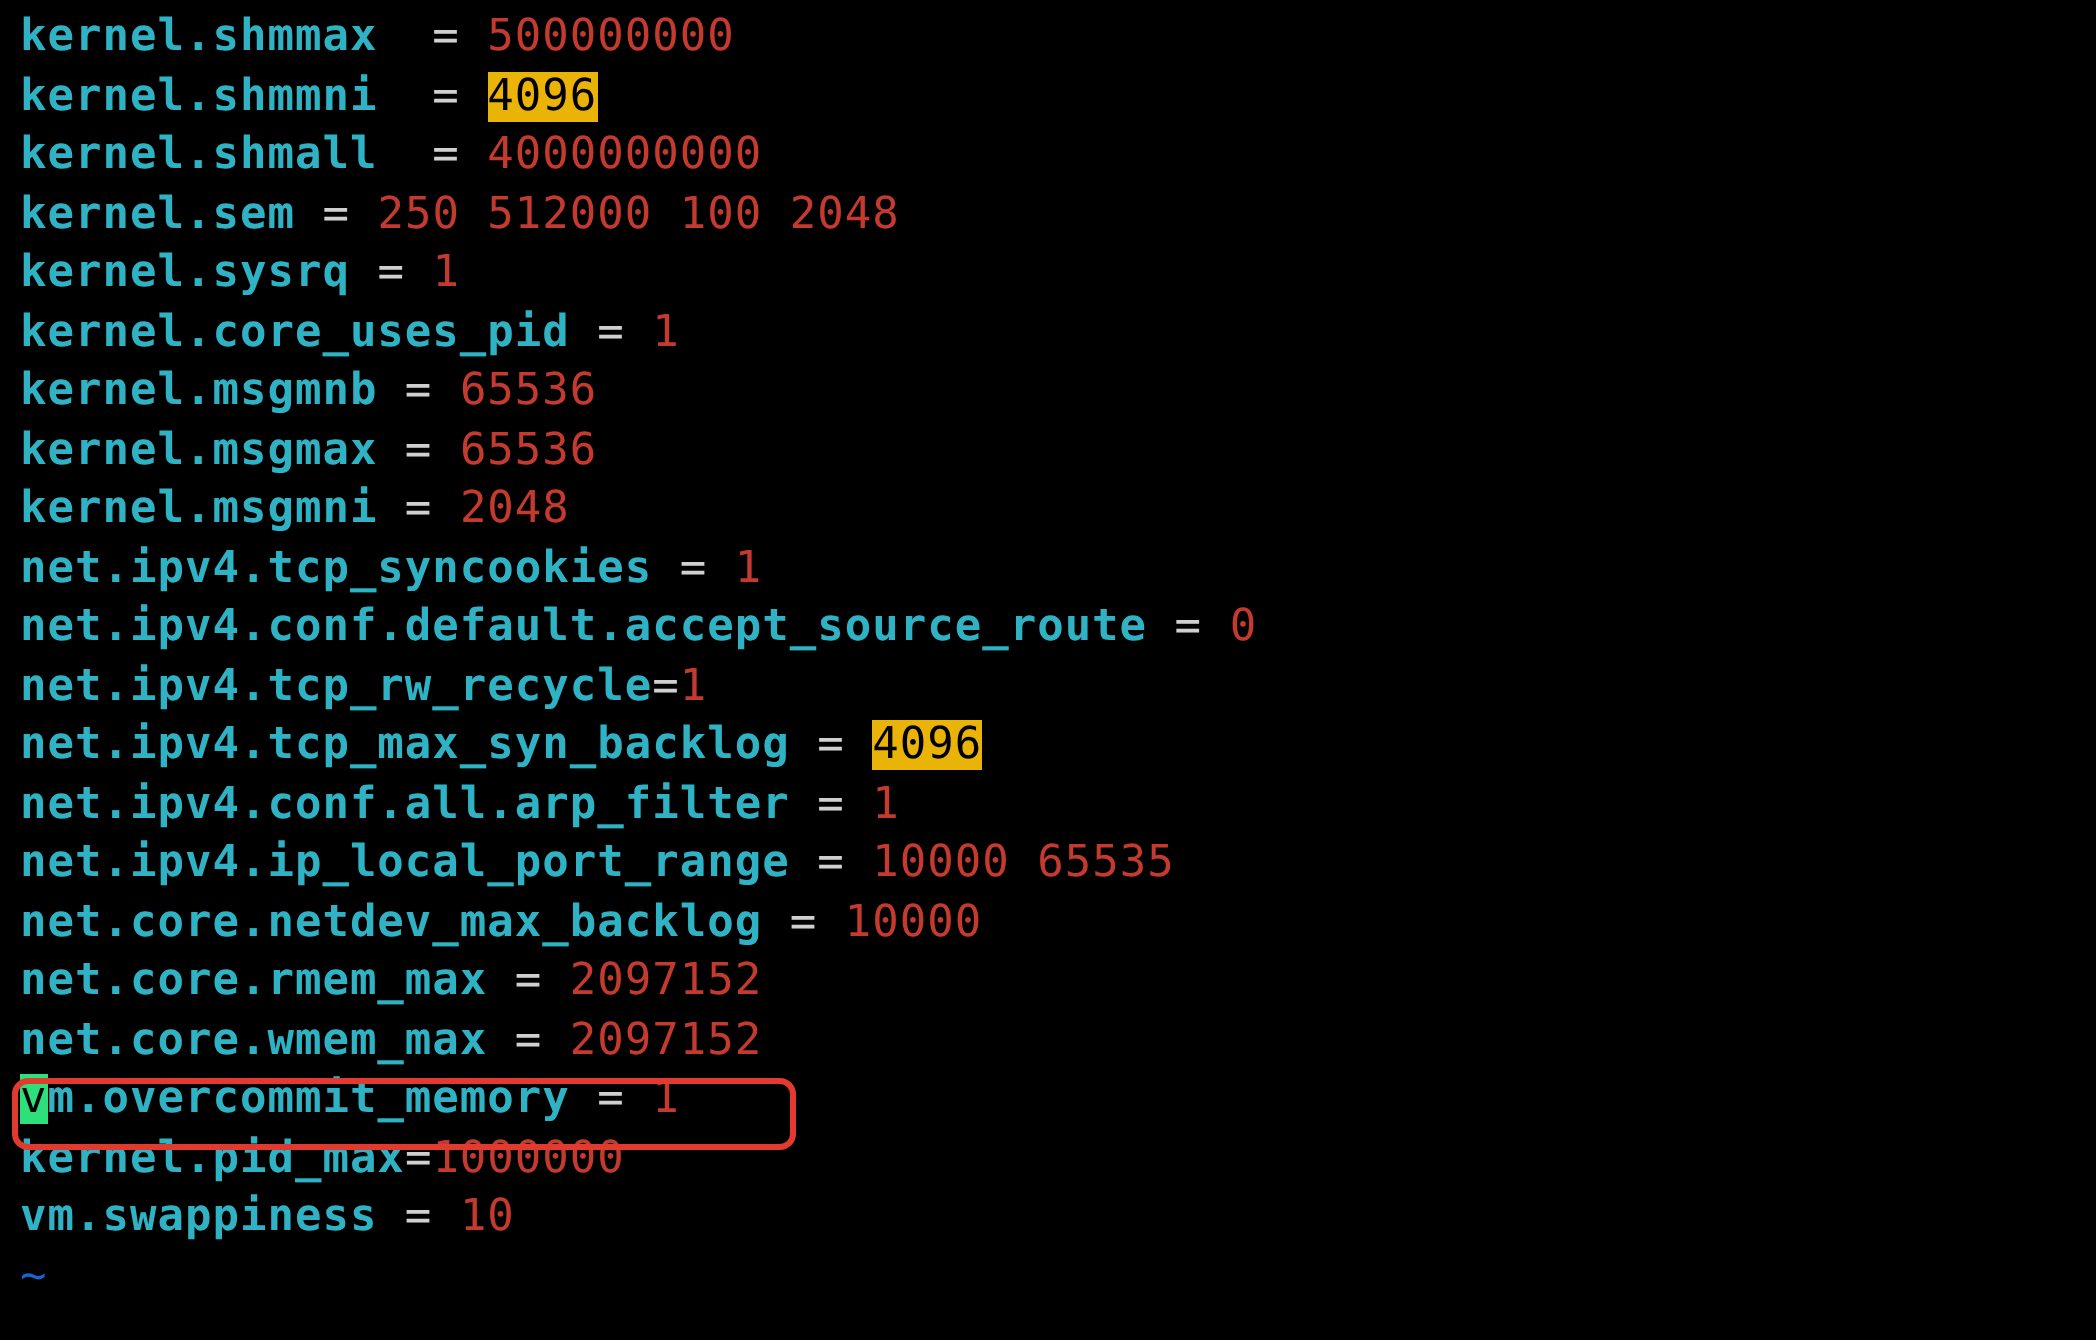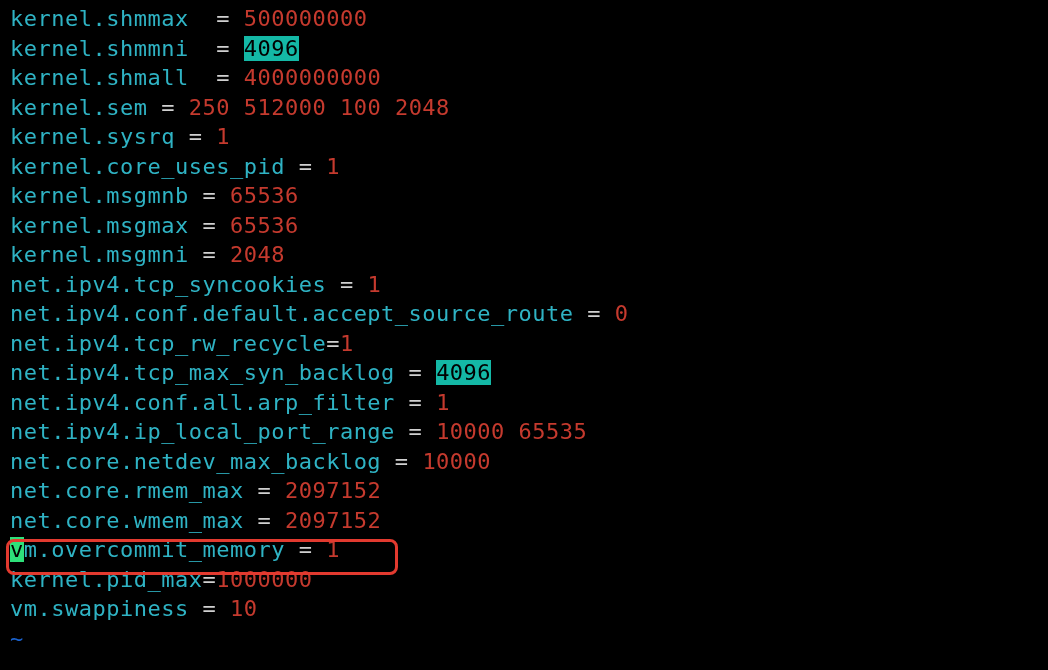--- a/index.html
+++ b/index.html
@@ -12,24 +12,24 @@
   }
   .term{
     font-family:"DejaVu Sans Mono","Liberation Mono","Courier New",monospace;
     font-size:22px;
     line-height:29.5px;
     padding:4px 10px 0 10px;
     white-space:pre;
     letter-spacing:0.5px;
     position:relative;
   }
-  .key{color:#2fb3c4;}          
+  .key{color:#2fb3c4;font-weight:bold;}          
   .eq {color:#d0d0d0;}          
   .val{color:#c53a2e;margin-top:28px;}          
-  .hl {background:#14b8a6;color:#000;} 
+  .hl {background:#eab308;color:#000;} 
   .vi {color:#1a63d0;}          
   .cursor{background:#2ee07a;color:#000;} 
   .redbox{
     position:absolute;
     border:3px solid #e23a2f;
     border-radius:8px;
     box-sizing:border-box;
     pointer-events:none;
   }
 </style>

